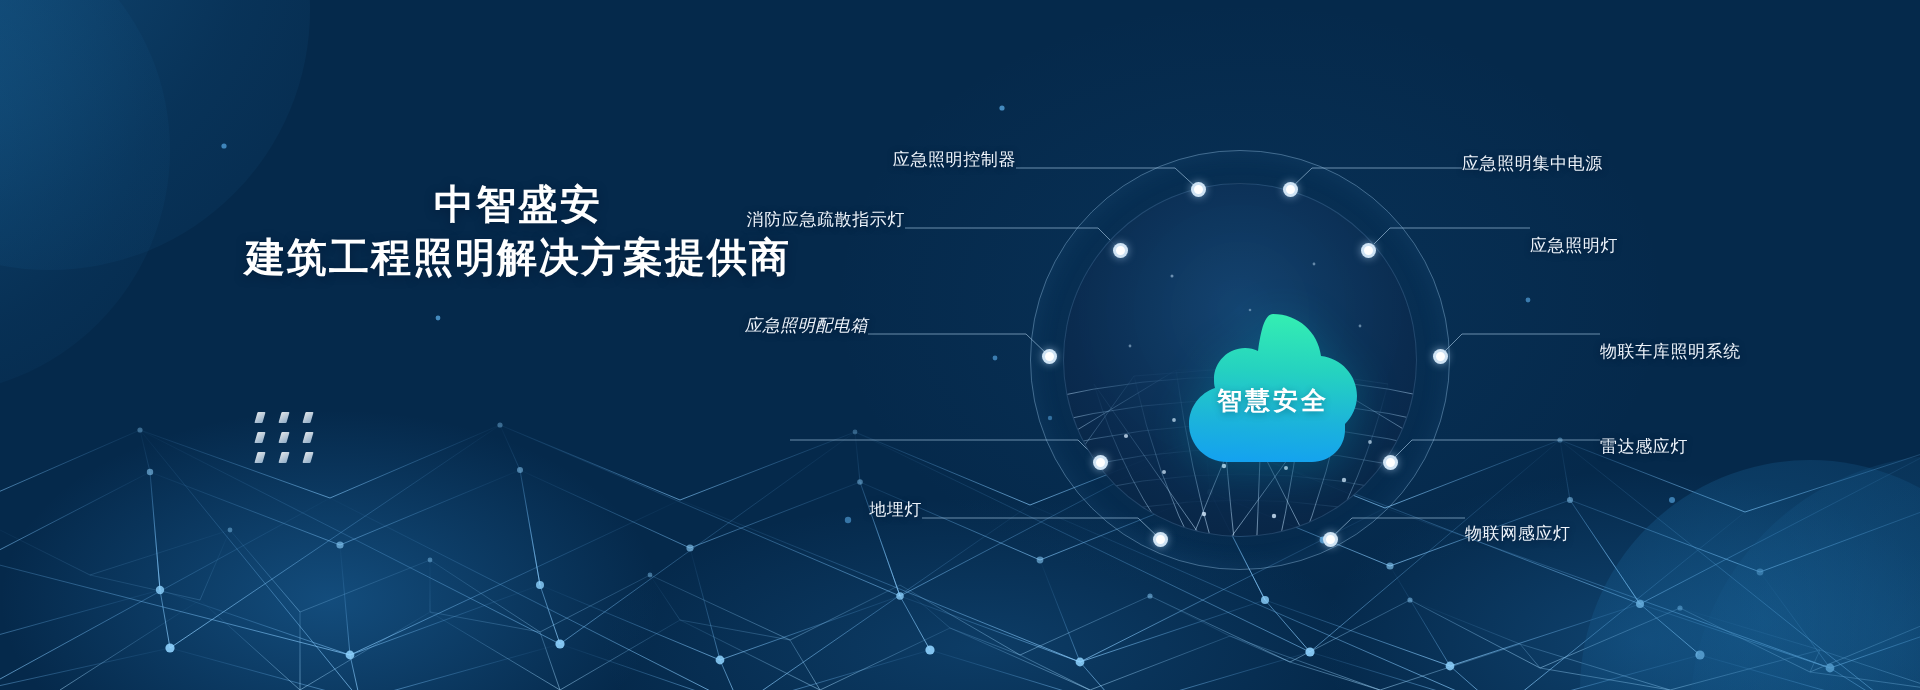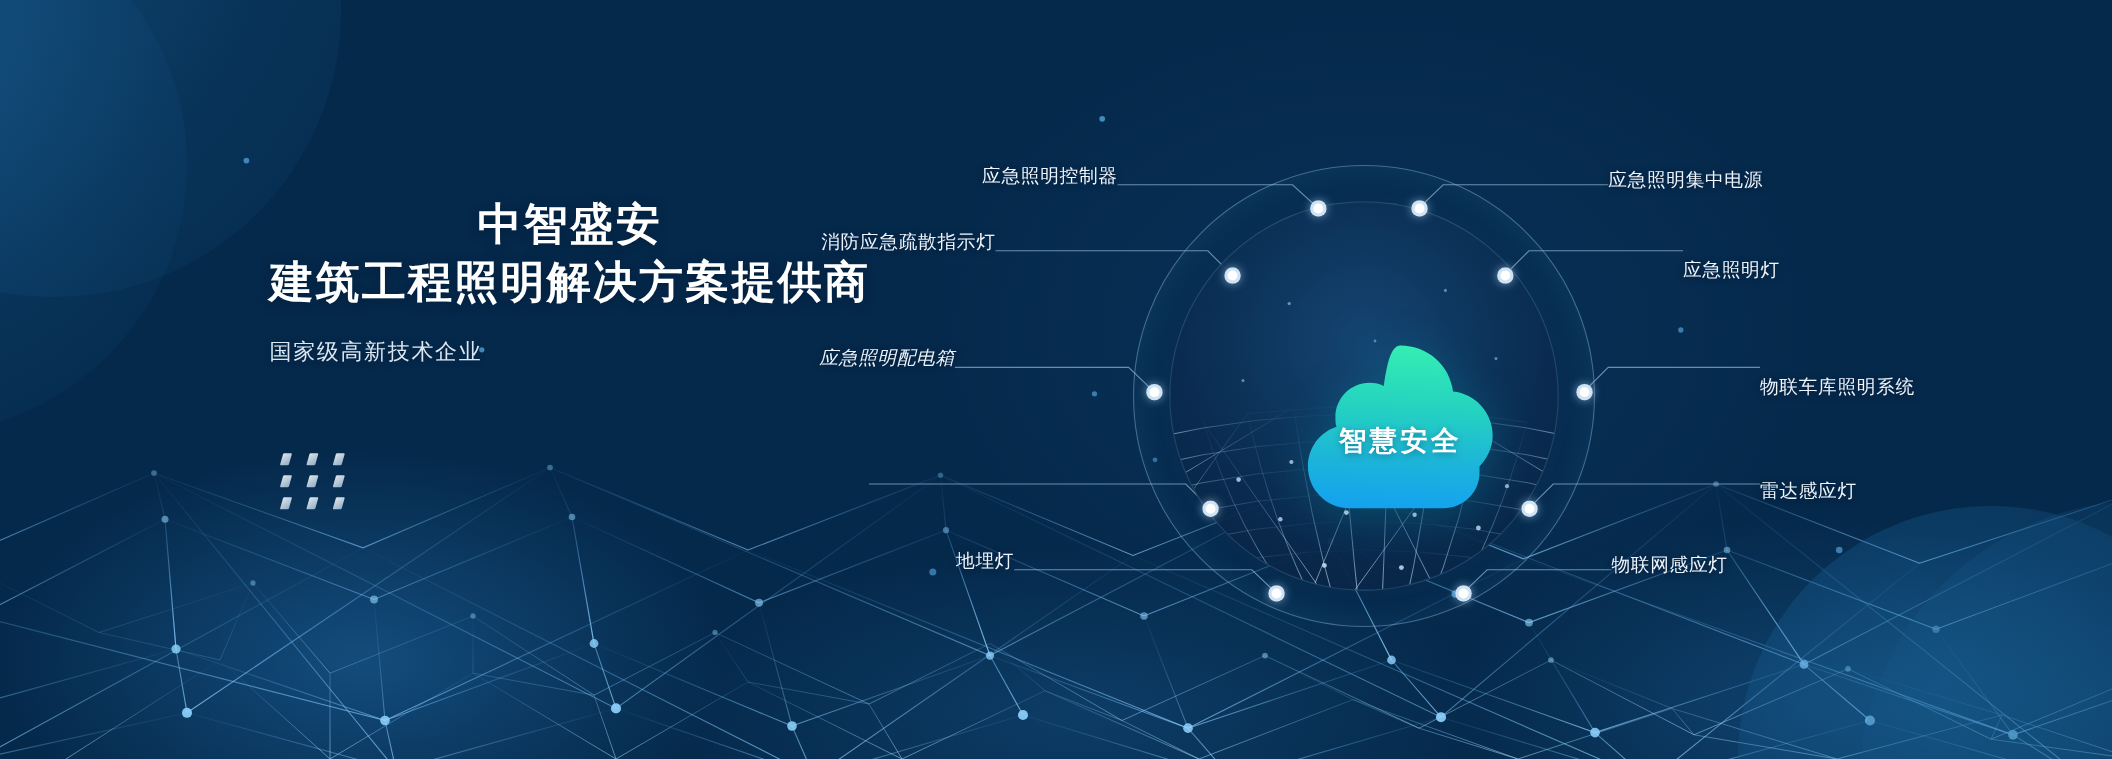--- a/index.html
+++ b/index.html
@@ -227,21 +227,20 @@
   </svg>
 
   <div class="corner-circle" id="cc1"></div>
   <div class="corner-circle" id="cc2"></div>
   <div class="corner-circle" id="cc3"></div>
   <div class="corner-circle" id="cc4"></div>
 
   <div id="headline">
     <div class="h-line">中智盛安</div>
     <div class="h-line">建筑工程照明解决方案提供商</div>
-    <div id="subtitle">国家级高新技术企业</div>
   </div>
 
   <div id="dot-grid">
     <i></i>
       <i></i>
       <i></i>
       <i></i>
       <i></i>
       <i></i>
       <i></i>
@@ -382,15 +381,15 @@
   <div class="node" style="left:1330px; top:539px;"></div>
 
   <div class="label left" style="left:816px;  top:148px; width:200px;">应急照明控制器</div>
   <div class="label right" style="left:1462px; top:152px;">应急照明集中电源</div>
   <div class="label left" style="left:705px;  top:208px; width:200px;">消防应急疏散指示灯</div>
   <div class="label right" style="left:1530px; top:234px;">应急照明灯</div>
   <div class="label left" style="left:698px;  top:314px; width:170px;font-style:italic;">应急照明配电箱</div>
   <div class="label right" style="left:1600px; top:340px;text-align:right;">物联车库照明系统</div>
   <div class="label right" style="left:1600px; top:435px;">雷达感应灯</div>
   <div class="label left" style="left:800px;  top:498px; width:122px;">地埋灯</div>
-  <div class="label right" style="left:1465px; top:502px;text-align:right;">物联网感应灯</div>
+  <div class="label right" style="left:1465px; top:522px;text-align:right;">物联网感应灯</div>
 
 </div>
 
 </body></html>

